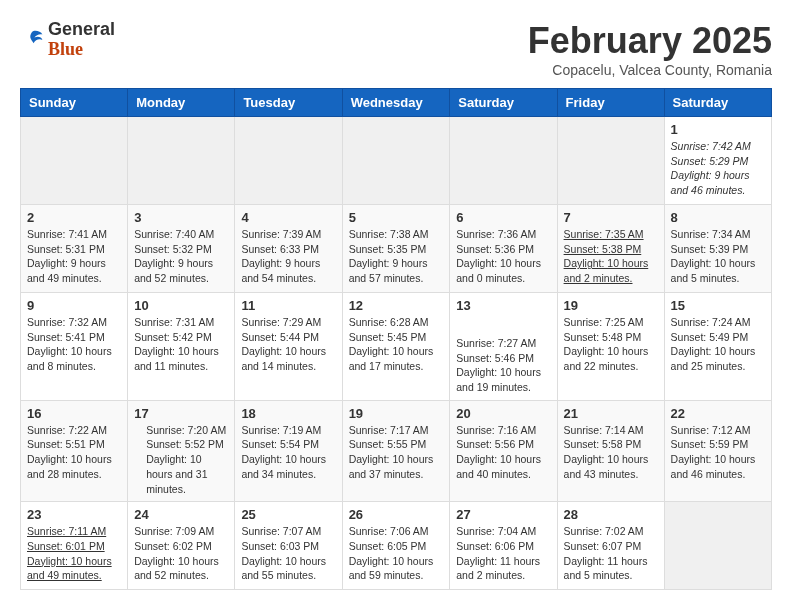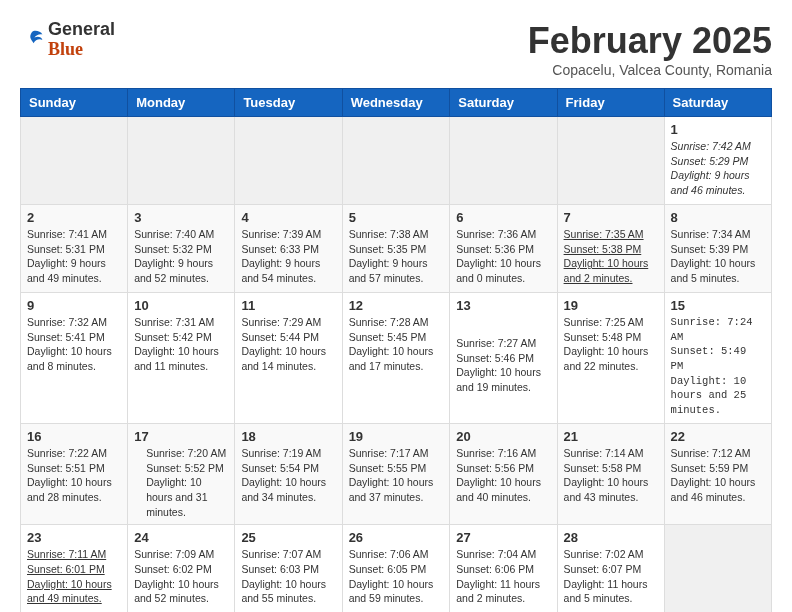--- a/index.html
+++ b/index.html
@@ -192,39 +192,39 @@
 Daylight: 10 hours and 11 minutes.</div>
         </td>
         <td>
           <div class="day-num">11</div>
           <div class="day-info" style="white-space: pre-line;">Sunrise: 7:29 AM
 Sunset: 5:44 PM
 Daylight: 10 hours and 14 minutes.</div>
         </td>
         <td>
           <div class="day-num">12</div>
-          <div class="day-info" style="white-space: pre-line;">Sunrise: 7:28 AM
+          <div class="day-info" style="white-space: pre-line;">Sunrise: 6:28 AM
 Sunset: 5:45 PM
 Daylight: 10 hours and 17 minutes.</div>
         </td>
         <td>
           <div class="day-num">13</div>
           <div class="day-info" style="white-space: pre-line; margin-top: 23px;">Sunrise: 7:27 AM
 Sunset: 5:46 PM
 Daylight: 10 hours and 19 minutes.</div>
         </td>
         <td>
           <div class="day-num">19</div>
           <div class="day-info" style="white-space: pre-line;">Sunrise: 7:25 AM
 Sunset: 5:48 PM
 Daylight: 10 hours and 22 minutes.</div>
         </td>
         <td>
           <div class="day-num">15</div>
-          <div class="day-info" style="white-space: pre-line; font-family: Liberation Mono, monospace;">Sunrise: 7:24 AM
+          <div class="day-info" style="white-space: pre-line;">Sunrise: 7:24 AM
 Sunset: 5:49 PM
 Daylight: 10 hours and 25 minutes.</div>
         </td>
       </tr>
       <tr class="week-row">
         <td>
           <div class="day-num">16</div>
           <div class="day-info" style="white-space: pre-line;">Sunrise: 7:22 AM
 Sunset: 5:51 PM
 Daylight: 10 hours and 28 minutes.</div>

